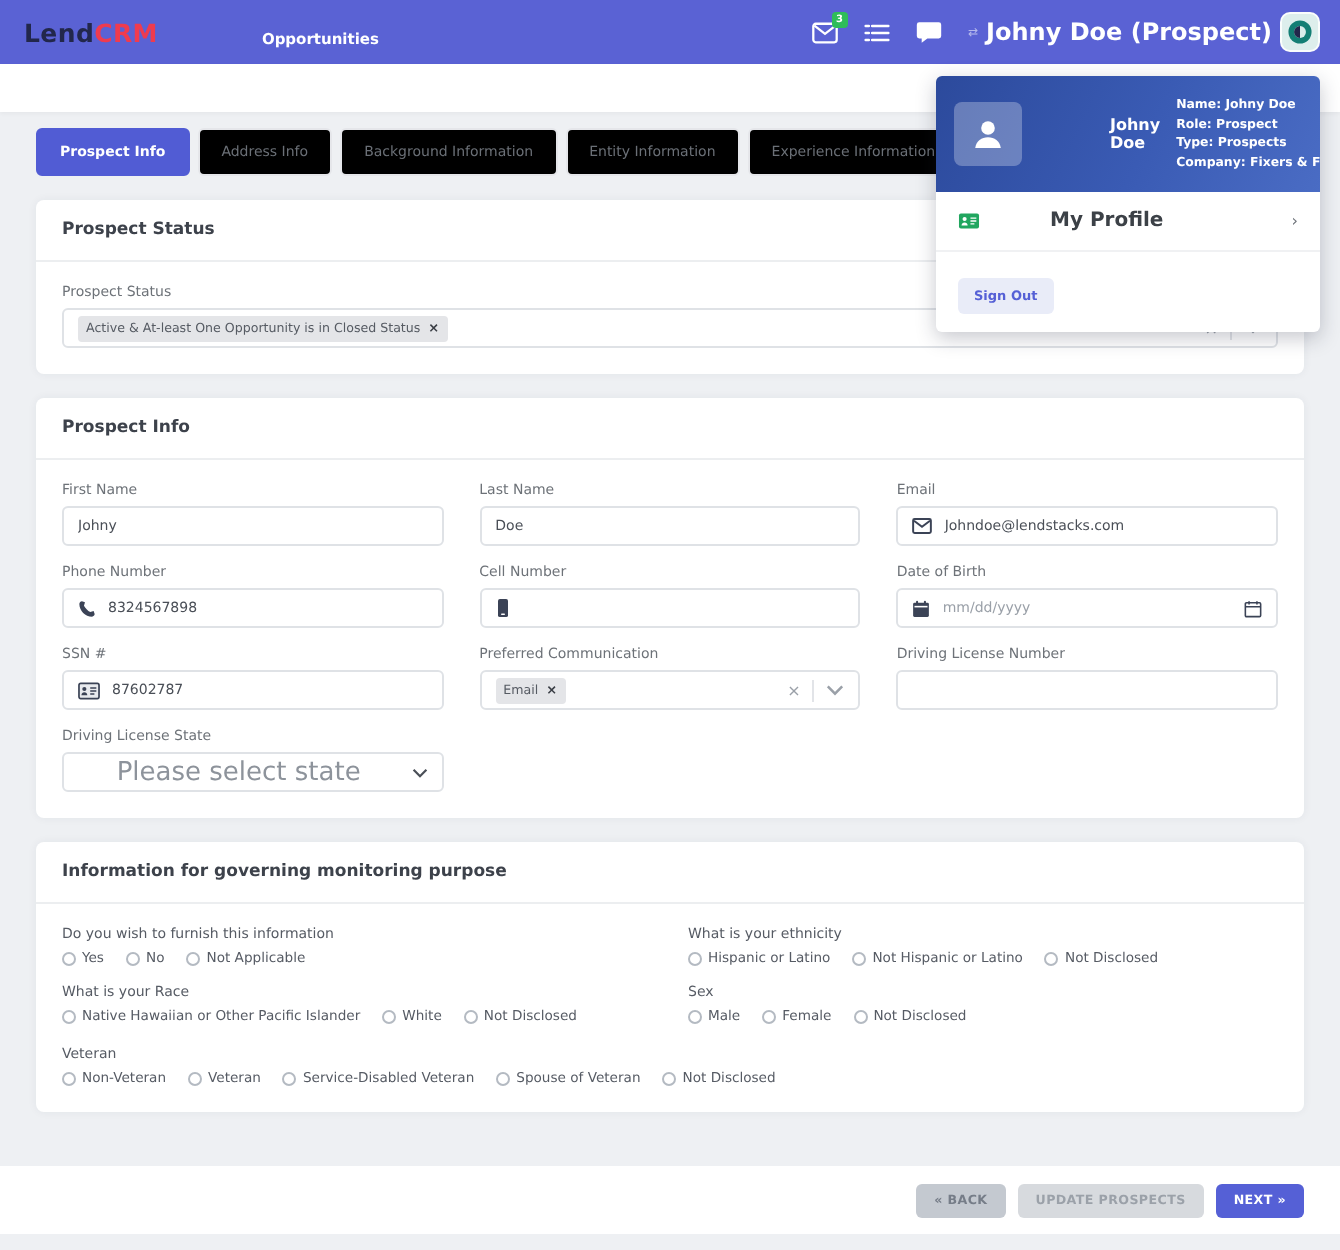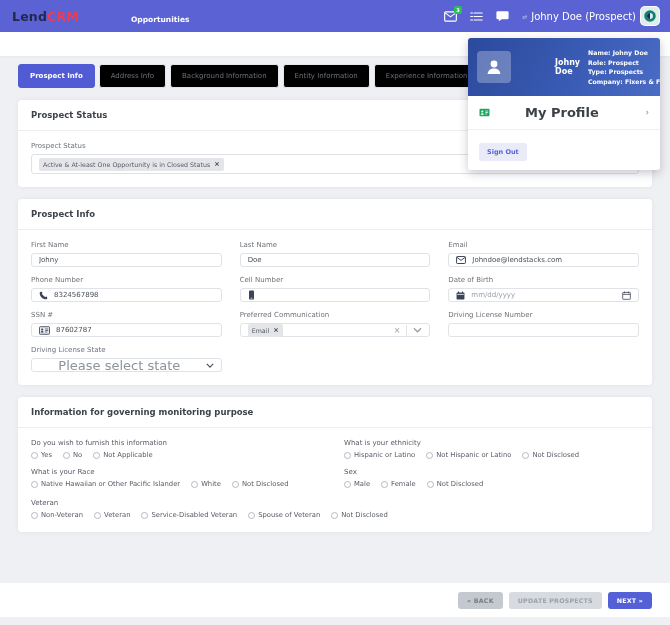--- a/index.html
+++ b/index.html
@@ -23,21 +23,21 @@
   .topnav { margin-left:52px; }
   .topnav .nav-item { color:#ffffff; font-size:7.5px; font-weight:600; cursor:pointer; }
   .top-right { margin-left:auto; display:flex; align-items:center; gap:13px; }
   .icon-btn { position:relative; display:flex; align-items:center; cursor:pointer; }
   .badge {
     position:absolute; top:-5px; right:-5px; background:#2ebd59; color:#fff;
     font-size:5px; font-weight:bold; padding:1px 2.5px; border-radius:2px; line-height:1.2;
   }
   .user-chip { display:flex; align-items:center; gap:4px; cursor:pointer; }
   .sync-glyph { color:rgba(255,255,255,.55); font-size:6px; }
-  .user-name { color:#fff; font-size:10px; font-weight:400; }
+  .user-name { color:#fff; font-size:12px; font-weight:700; }
   .avatar-sq {
     width:20px; height:20px; border-radius:5px; background:#ddeeec;
     border:1.5px solid rgba(255,255,255,.85);
     display:flex; align-items:center; justify-content:center;
   }
   
   .subbar { height:24px; background:#fff; box-shadow:0 1px 2px rgba(0,0,0,.04); }
   
   .content { padding:8px 18px 0 18px; }
   .tabs { display:flex; gap:4px; }
@@ -51,21 +51,21 @@
     box-shadow:0 0 5px rgba(40,45,60,.06);
   }
   .card-title {
     padding:10px 13px; font-size:8.5px; font-weight:600; color:#3d424b;
     border-bottom:1px solid #eceef0;
   }
   .card-body { padding:11px 13px 13px 13px; }
   .field-label { font-size:7px; color:#6d7278; display:block; margin-bottom:4px; }
   .control {
     display:flex; align-items:center; border:1px solid #dfe2e6; border-radius:3px;
-    height:14px; padding:0 7px; gap:6px; background:#fff;
+    height:20px; padding:0 7px; gap:6px; background:#fff;
   }
   .control input {
     border:none; outline:none; flex:1; font-size:7px; color:#4a4f57;
     font-family:"DejaVu Sans", sans-serif; background:transparent; min-width:0;
   }
   .control input::placeholder { color:#9aa0a8; }
   .tag {
     background:#e4e5e8; border-radius:2px; font-size:6.3px; color:#565b63;
     padding:2.5px 4px; display:inline-flex; gap:4px; align-items:center; white-space:nowrap;
   }
@@ -108,21 +108,21 @@
     width:34px; height:32px; border-radius:4px; background:rgba(255,255,255,.28);
     display:flex; align-items:center; justify-content:center; flex:0 0 auto;
   }
   .panel-name { color:#fff; font-size:8px; font-weight:600; flex:1;margin-left:36px; }
   .panel-info { text-align:left; }
   .panel-info div { color:#fff; font-size:6.2px; font-weight:bold; line-height:1.55; white-space:nowrap; }
   .panel-row {
     display:flex; align-items:center; gap:7px; padding:9px 11px;
     border-bottom:1px solid #f0f1f3; cursor:pointer;
   }
-  .panel-row-label { font-size:13px; font-weight:600; color:#3c4147; flex:1;padding-left:28px; }
+  .panel-row-label { font-size:10px; font-weight:600; color:#3c4147; flex:1;padding-left:28px; }
   .panel-chevron { color:#70757c; font-size:8px; }
   .panel-signout-area { padding:9px 11px; }
   .signout-btn {
     background:#e9ecf8; color:#5560d6; border:none; border-radius:3px;
     font-size:6.5px; font-weight:600; padding:5px 8px; font-family:"DejaVu Sans", sans-serif; cursor:pointer;
   }
   svg { display:block; }
 </style>
 </head>
 <body>

